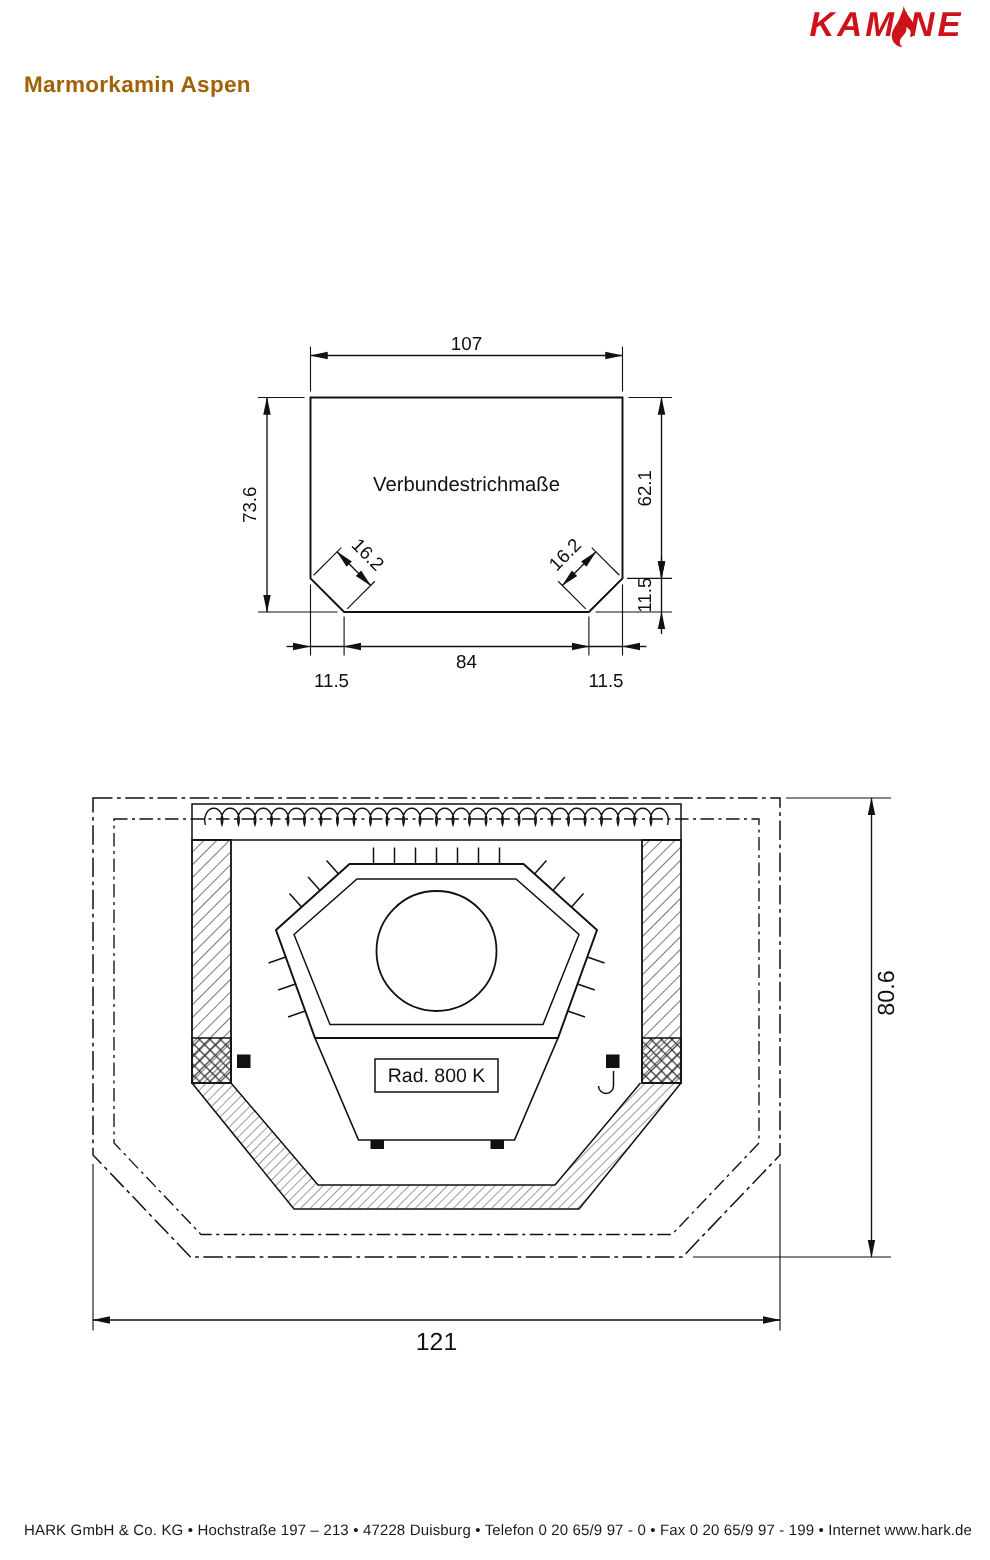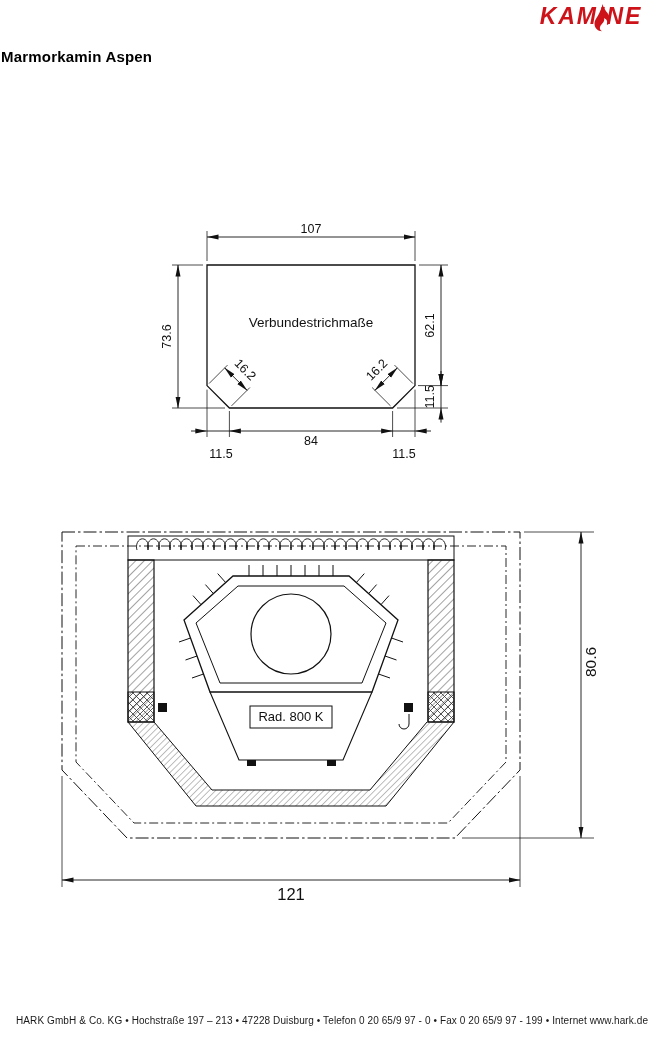--- a/index.html
+++ b/index.html
@@ -1,22 +1,22 @@
 <!DOCTYPE html>
 <html><head>
 <meta charset="utf-8">
 <style>
   html,body{margin:0;padding:0;}
   body{
     width:660px;height:1040px;position:relative;background:#ffffff;
     font-family:"Liberation Sans",sans-serif;color:#111;overflow:hidden;
   }
   .page-title{
-    position:absolute;top:48px;left:1px;font-size:15px;font-weight:bold;
-    letter-spacing:0.2px;color:#000000;text-align:right;
+    position:absolute;top:48px;left:16px;font-size:15px;font-weight:bold;
+    letter-spacing:0.2px;color:#a16207;text-align:right;
   }
   .logo{
     position:absolute;top:4px;right:8px;width:122px;text-align:center;
     color:#cd1319;font-weight:bold;font-style:italic;line-height:1;
   }
   .logo .flame{position:absolute;top:0;left:60px;}
   .logo-line1{font-size:37px;margin-top:13px;letter-spacing:1px;}
   .logo-line2{font-size:23px;margin-top:1px;letter-spacing:2px;}
   .footer{
     position:absolute;left:4px;top:1015px;width:652px;font-size:10px;

